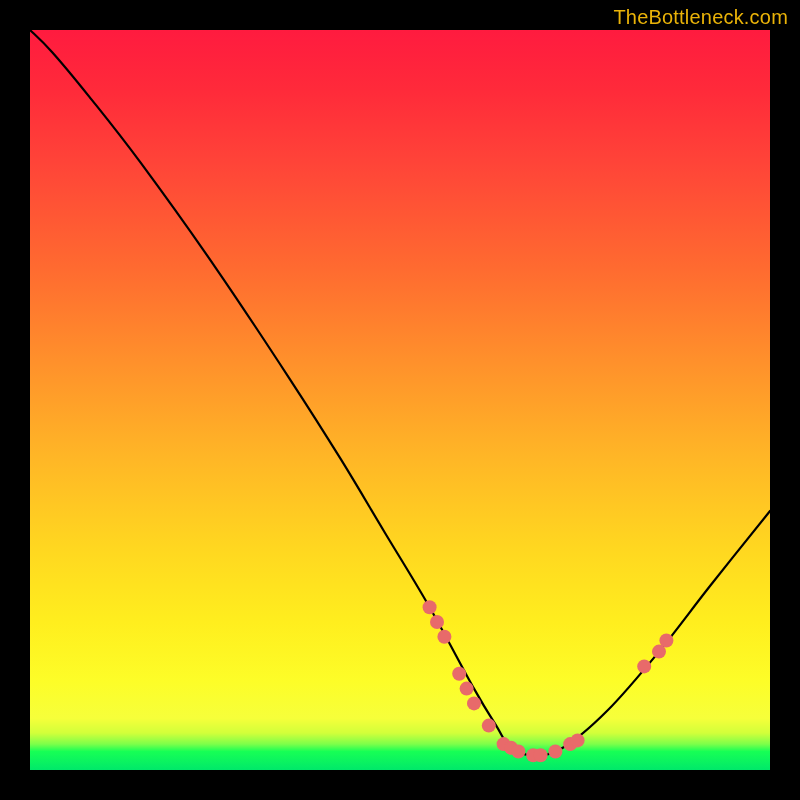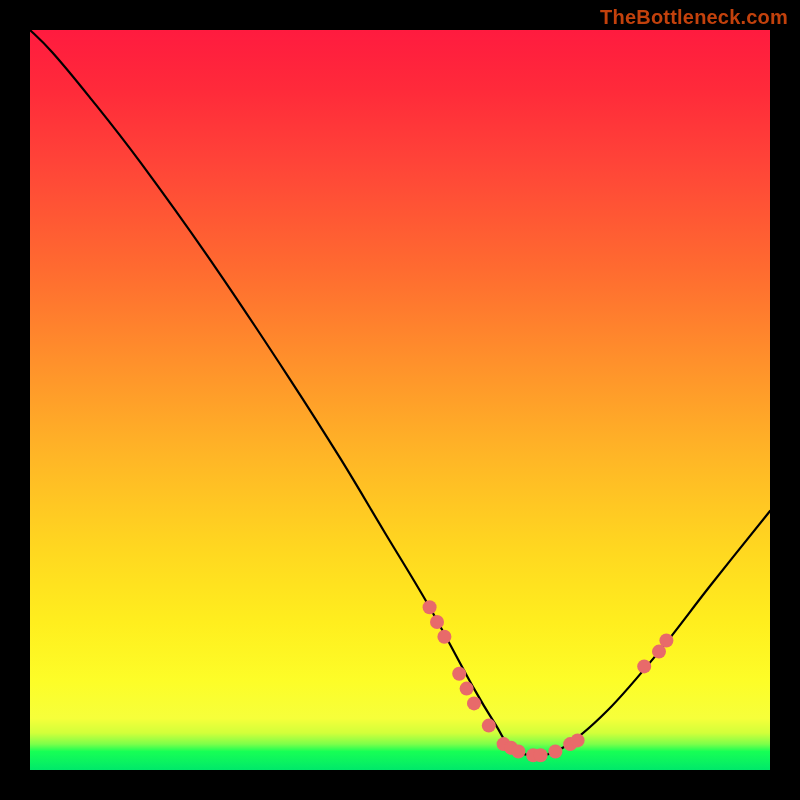--- a/index.html
+++ b/index.html
@@ -48,24 +48,24 @@
     left: 0;
     top: 0;
     width: 740px;
     height: 740px;
     overflow: visible;
   }
   .watermark {
     position: absolute;
     top: 6px;
     right: 12px;
-    color: #c2410c;
+    color: #eab308;
     font-size: 20px;
     letter-spacing: 0.2px;
-    font-weight: 700;
+    font-weight: 400;
   }
 </style>
 </head>
 <body>
 
 <div class="frame">
   <div class="plot-area">
     <svg class="curve" viewBox="0 0 740 740">
       <path id="curve-path" fill="none" stroke="#000" stroke-width="2.2" stroke-linecap="round" d="M 0.0 0.0 C 4.0 4.0, 11.5 10.2, 22.2 22.2 C 32.9 34.2, 43.2 46.6, 59.2 66.6 C 75.2 86.6, 88.4 102.6, 111.0 133.2 C 133.6 163.8, 158.4 198.2, 185.0 236.8 C 211.6 275.4, 236.4 313.2, 259.0 347.8 C 281.6 382.4, 293.5 401.2, 310.8 429.2 C 328.1 457.2, 339.2 476.6, 355.2 503.2 C 371.2 529.8, 383.6 549.2, 399.6 577.2 C 415.6 605.2, 432.0 637.3, 444.0 658.6 C 456.0 679.9, 459.5 684.9, 466.2 695.6 C 472.9 706.3, 474.3 712.5, 481.0 717.8 C 487.7 723.1, 493.9 725.2, 503.2 725.2 C 512.5 725.2, 519.5 725.8, 532.8 717.8 C 546.1 709.8, 559.9 698.1, 577.2 680.8 C 594.5 663.5, 610.4 644.2, 629.0 621.6 C 647.6 599.0, 660.8 580.3, 680.8 555.0 C 700.8 529.7, 729.3 494.3, 740.0 481.0"></path>
       <g id="marker-group">

